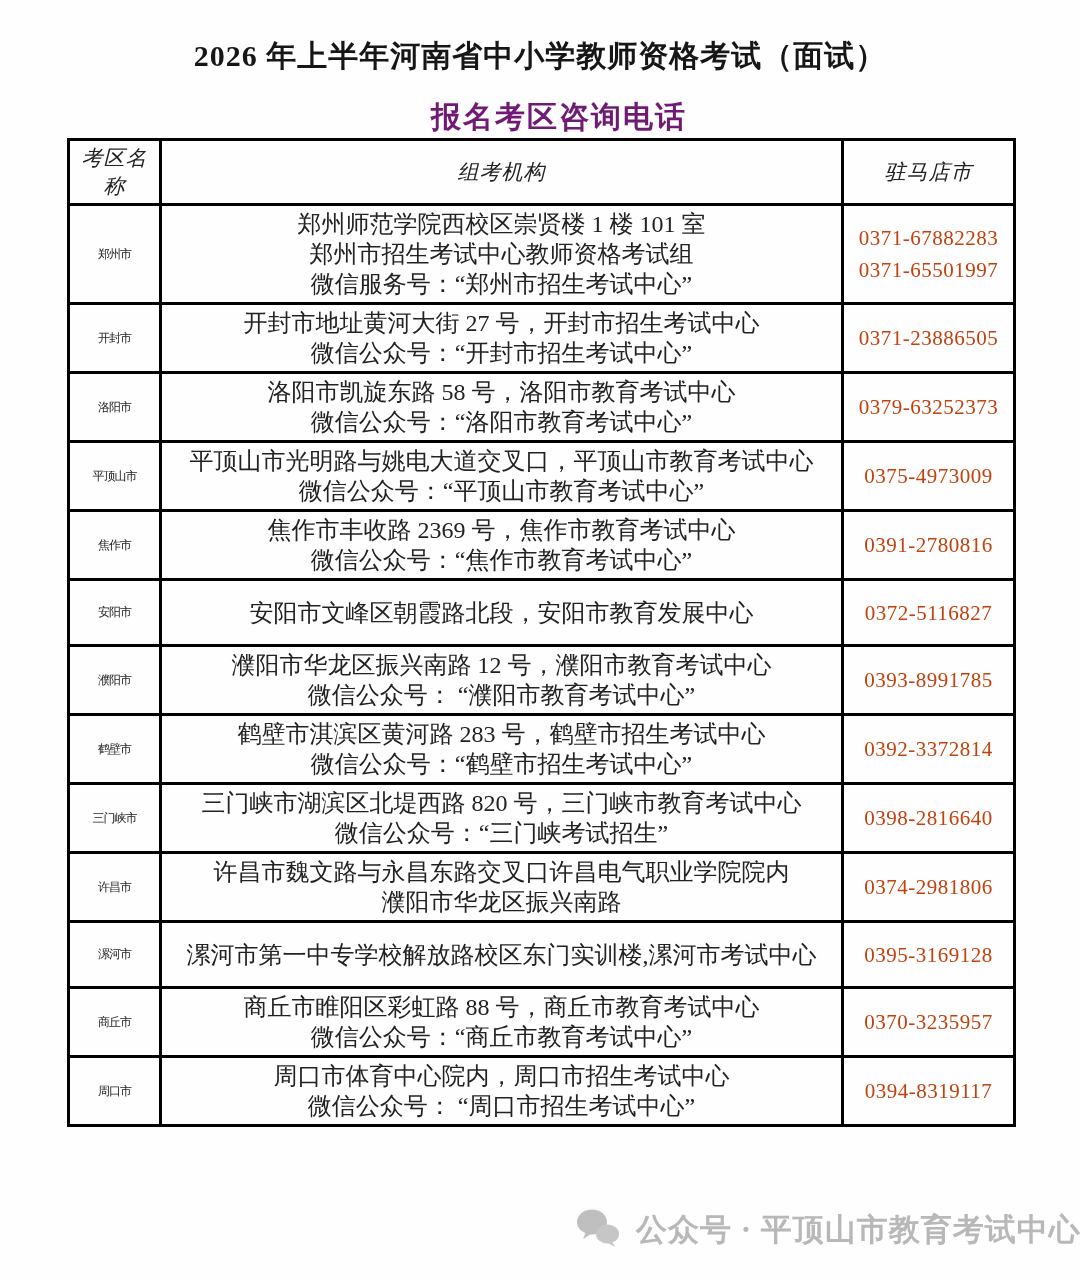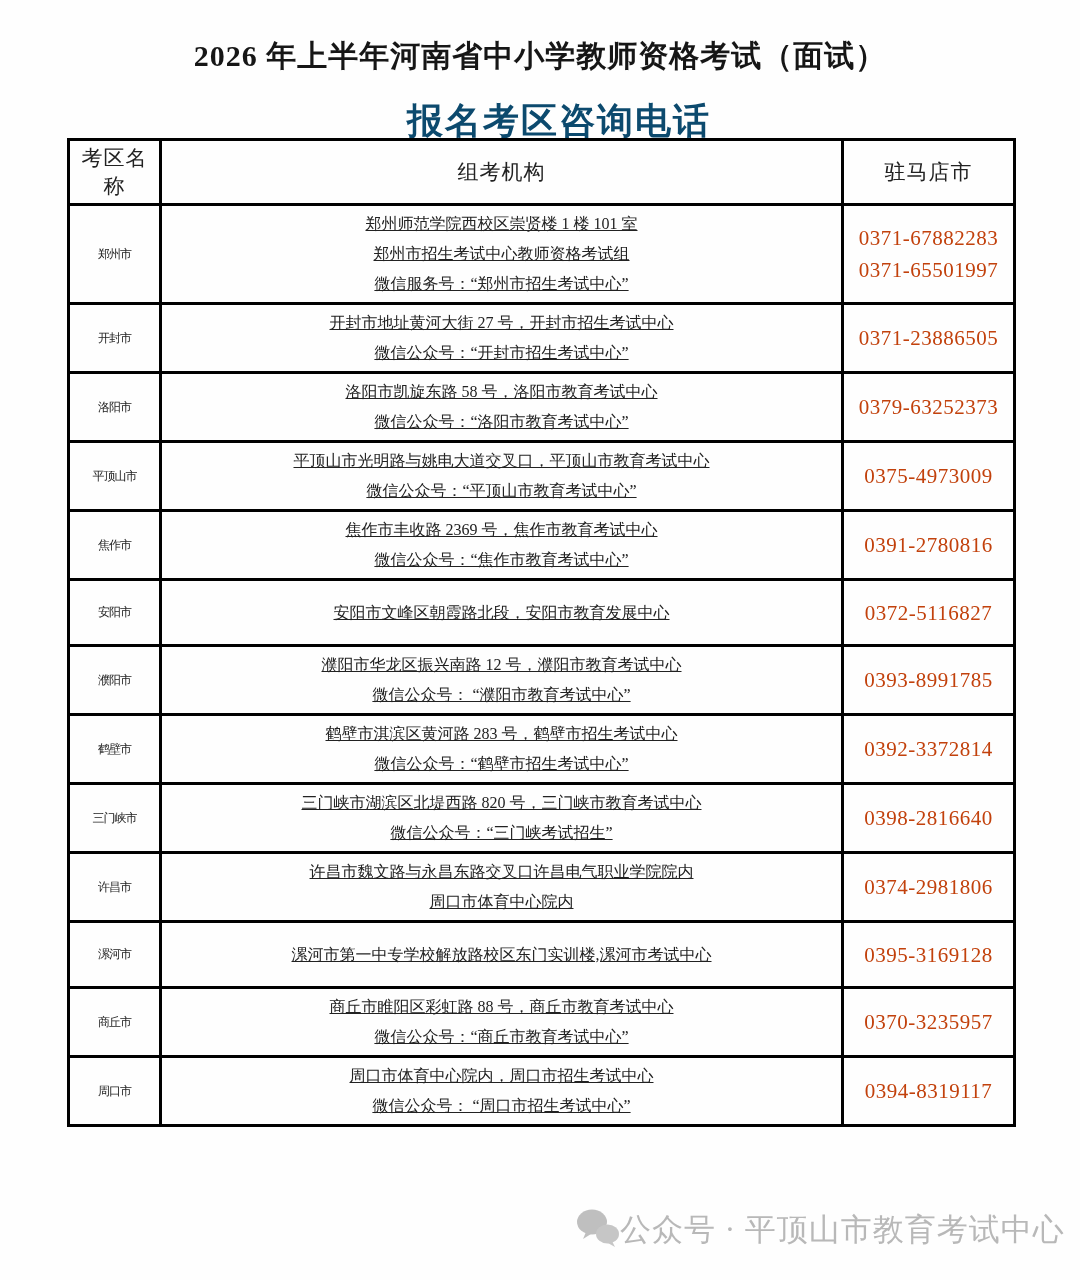--- a/index.html
+++ b/index.html
@@ -22,85 +22,85 @@
     text-align: center;
     font-size: 30px;
     font-weight: bold;
     letter-spacing: 1px;
     color: #161616;
   }
   .title-2 {
     margin: 0;
     margin-top: 20px;
     text-align: center;
-    font-size: 36px;
+    font-size: 30px;
     font-weight: bold;
     letter-spacing: 2px;
-    color: #0c4a6e;
+    color: #701a75;
     padding-left: 38px;
   }
   table.exam-table {
     position: absolute;
     left: 67px;
     top: 138px;
     width: 946px;
     border-collapse: collapse;
     table-layout: fixed;
   }
   .exam-table col.c-name  { width: 92px;  }
   .exam-table col.c-org   { width: 682px; }
   .exam-table col.c-phone { width: 172px; }
   .exam-table th, .exam-table td {
     border: 3px solid #000000;
     text-align: center;
     vertical-align: middle;
     padding: 3px 2px;
     background: transparent;
   }
-  .exam-table thead tr { height: 62px; }
+  .exam-table thead tr { height: 62px; font-style: italic; }
   .exam-table th {
     font-weight: normal;
     font-size: 21px;
     letter-spacing: 1px;
     color: #222222;
   }
   .exam-table tbody tr { height: 66px; }
   td.col-name {
     font-size: 12px;
     letter-spacing: -1px;
     white-space: nowrap;
     color: #222222;
   }
   td.col-org {
-    font-size: 16px;
+    font-size: 24px;
     color: #222222;
-    text-decoration: underline;
   }
   td.col-org div {
     line-height: 30px;
   }
   td.col-phone {
     font-size: 21px;
     letter-spacing: 0.5px;
     color: #c2410c;
   }
   td.col-phone div {
     line-height: 32px;
     white-space: nowrap;
   }
   .watermark {
     position: absolute;
     left: 576px;
     top: 1208px;
     display: flex;
     align-items: center;
-    gap: 0;
+    gap: 16px;
     z-index: 5;
     pointer-events: none;
     white-space: nowrap;
+    font-weight: bold;
   }
   .watermark .wm-text {
     font-size: 31px;
     letter-spacing: 1px;
     color: rgba(140, 140, 140, 0.62);
     font-family: "Liberation Serif", "DejaVu Serif", serif;
   }
   .watermark svg { opacity: 0.55; }
 </style>
 </head>
@@ -213,21 +213,21 @@
             <div>微信公众号：“三门峡考试招生”</div>
           </td>
           <td class="col-phone">
             <div>0398-2816640</div>
           </td>
         </tr>
         <tr>
           <td class="col-name">许昌市</td>
           <td class="col-org">
             <div>许昌市魏文路与永昌东路交叉口许昌电气职业学院院内</div>
-            <div>周口市体育中心院内</div>
+            <div>濮阳市华龙区振兴南路</div>
           </td>
           <td class="col-phone">
             <div>0374-2981806</div>
           </td>
         </tr>
         <tr>
           <td class="col-name">漯河市</td>
           <td class="col-org">
             <div>漯河市第一中专学校解放路校区东门实训楼,漯河市考试中心</div>
           </td>

